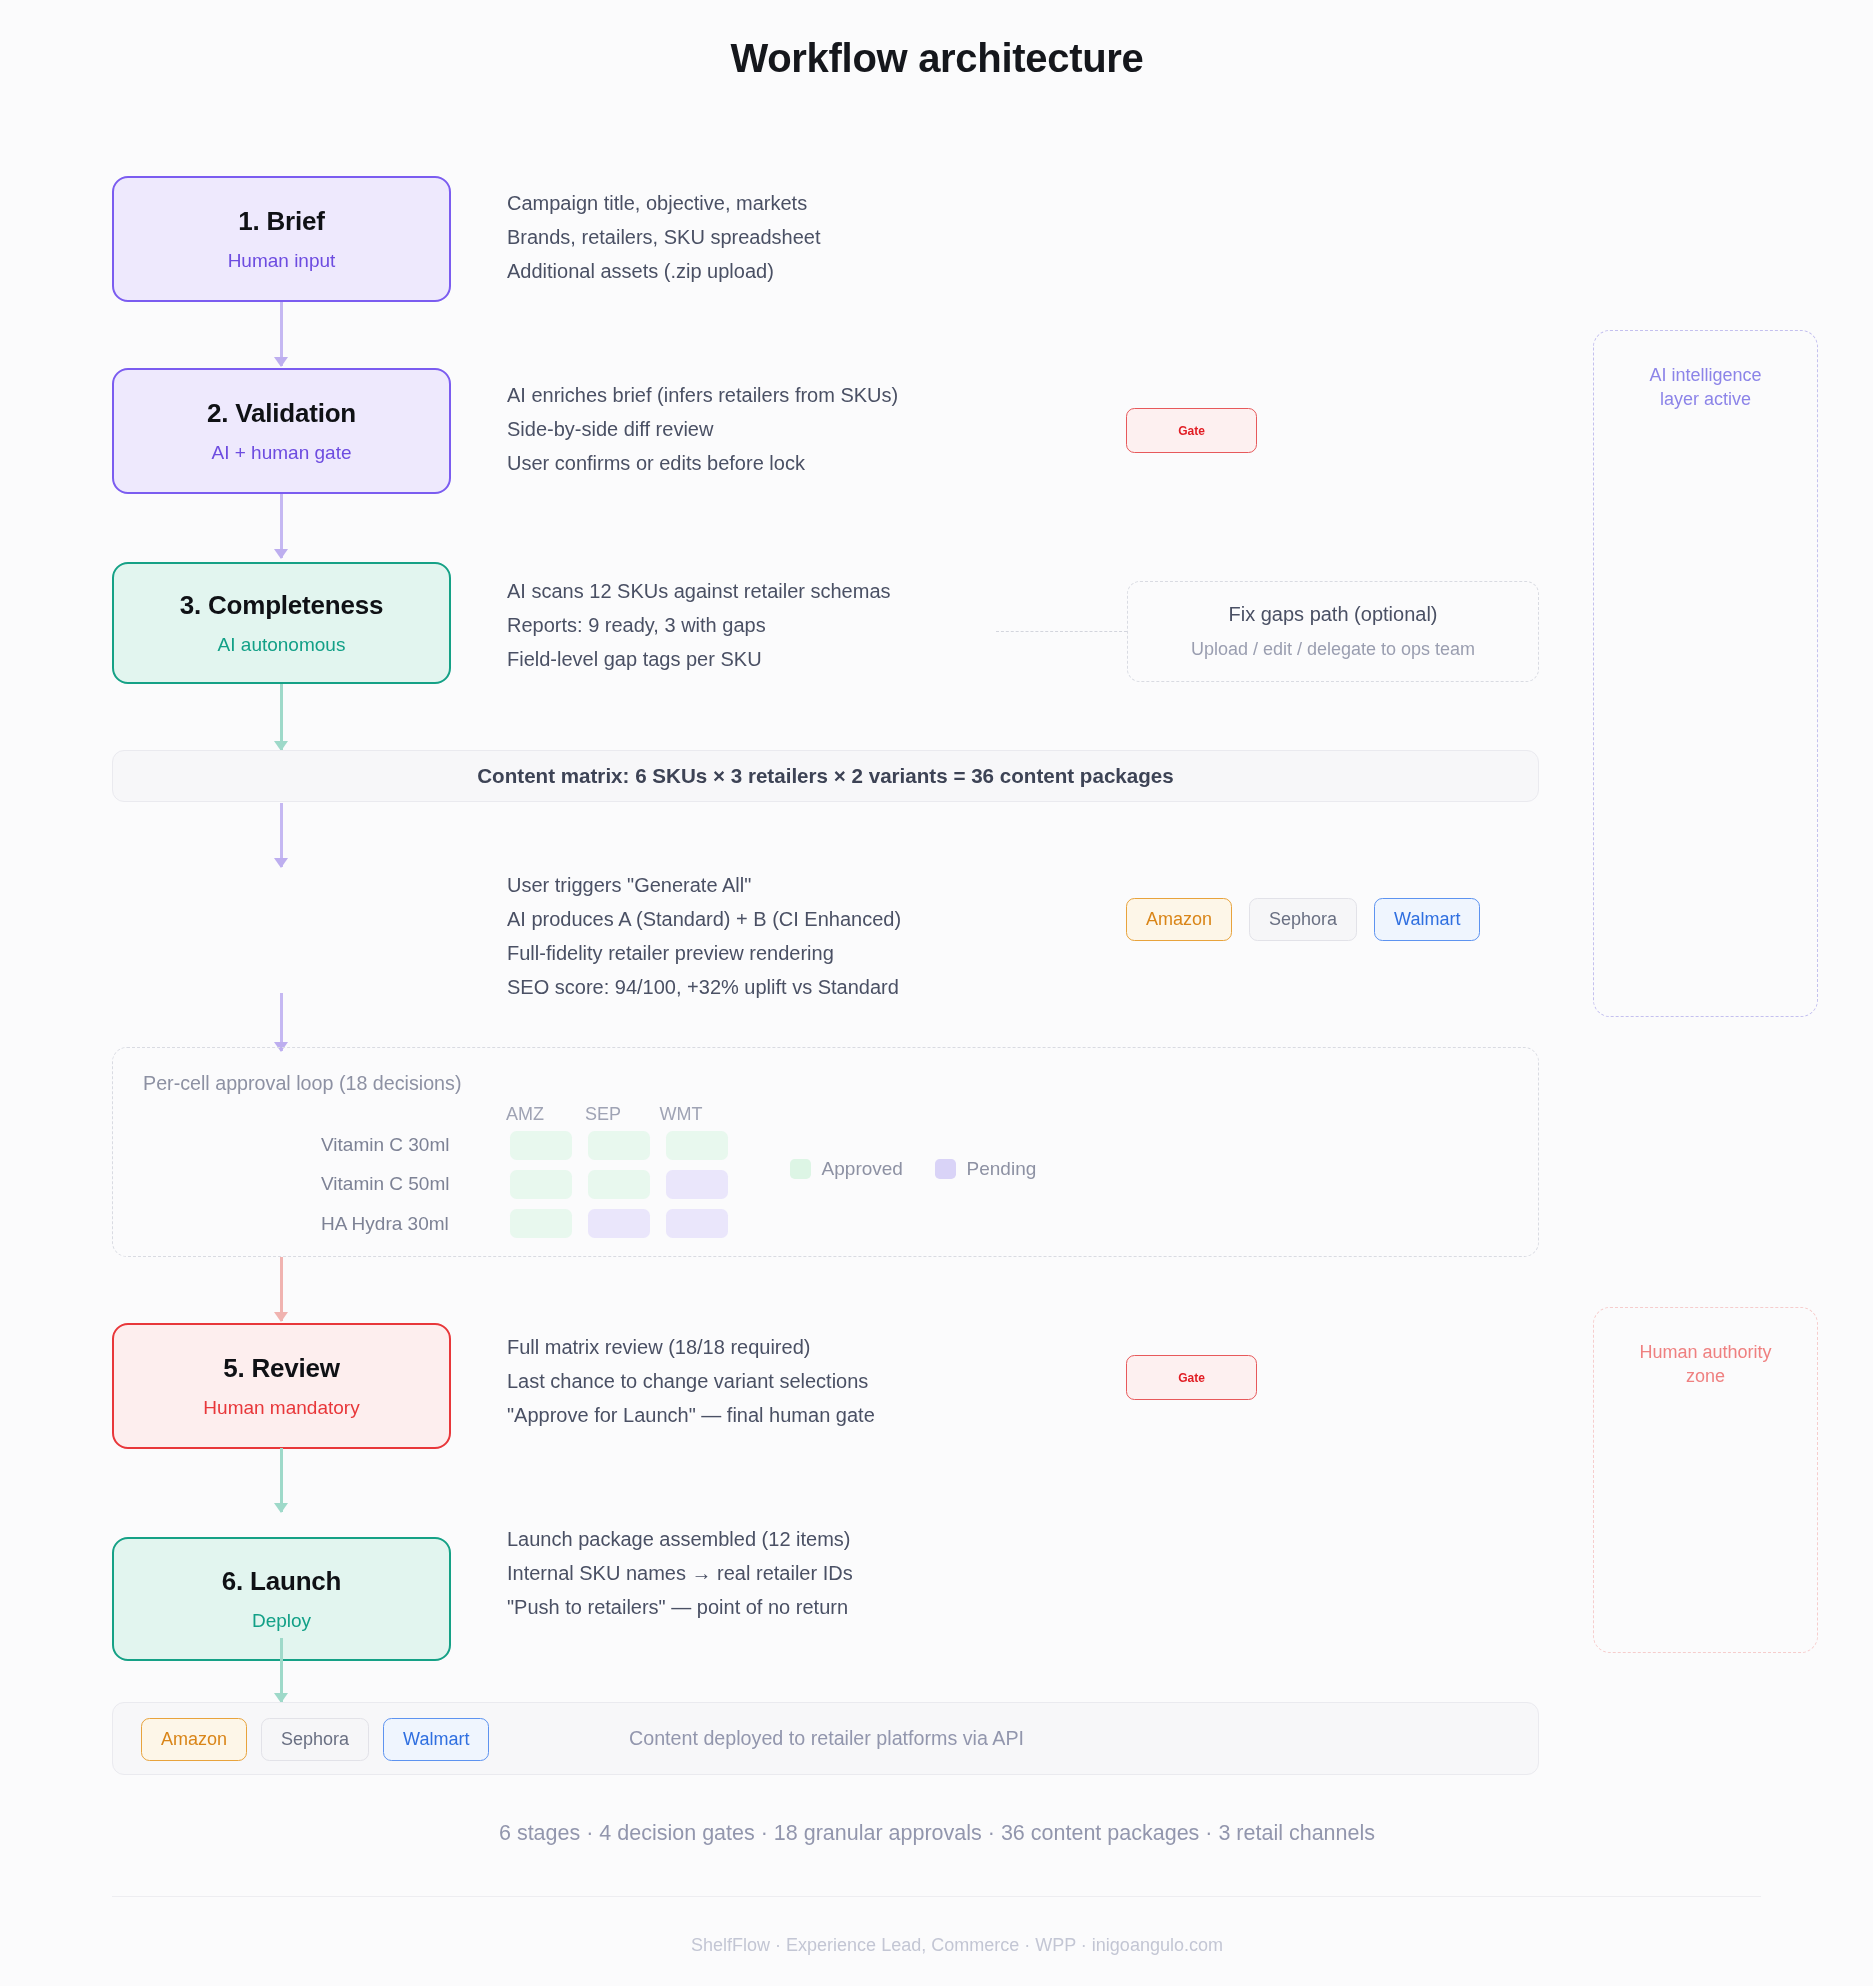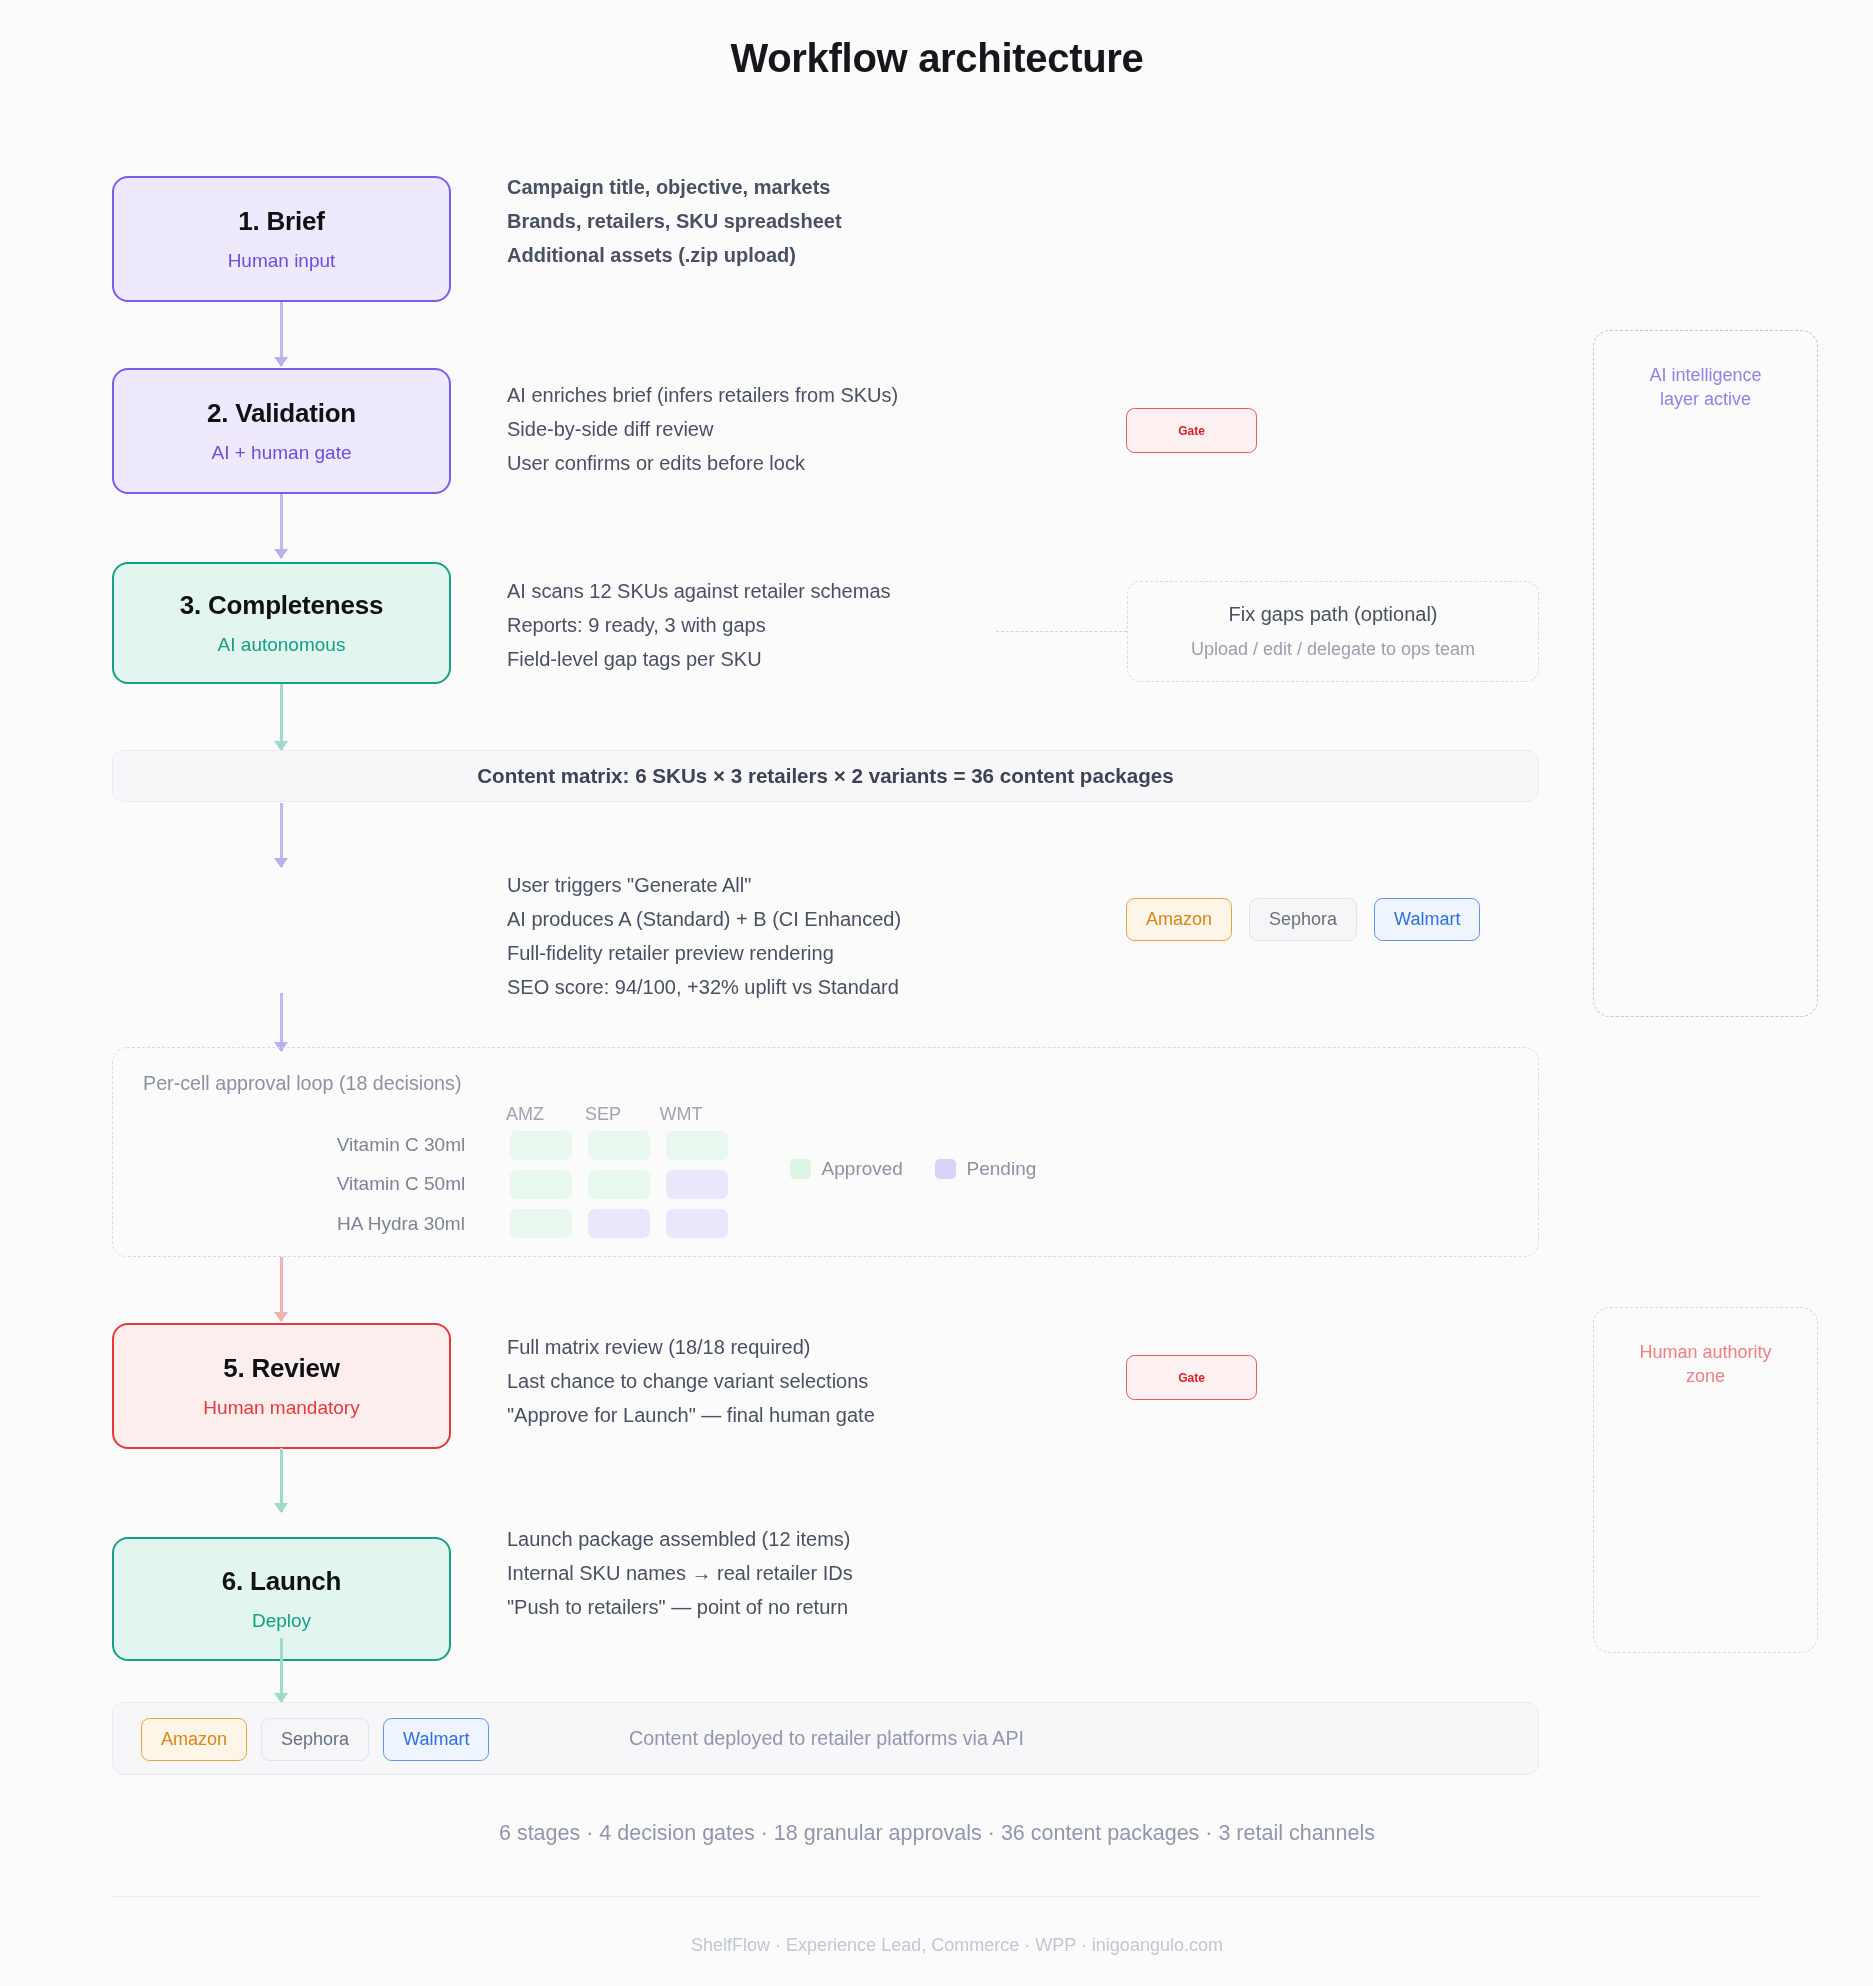--- a/index.html
+++ b/index.html
@@ -201,21 +201,21 @@
     color: #9fa3b4;
   }
   .mx-row {
     display: flex;
     align-items: center;
     gap: 16px;
     margin-bottom: 10.3px;
   }
   .mx-label {
     width: 173px;
-    text-align: center;
+    text-align: left;
     padding-right: 13px;
     font-size: 19px;
     color: #7d8295;
     white-space: nowrap;
   }
   .mx-cell { width: 62px; height: 29px; border-radius: 6.6px; }
   .mx-cell.approved { background: #e8f8ee; }
   .mx-cell.pending  { background: #eae6fb; }
 
   .legend { position: absolute; display: flex; align-items: center; gap: 32px; }
@@ -289,21 +289,21 @@
   </div>
   <div class="zone" style="left:1593px; top:330px; width:225px; height:687px;">
     <div>AI intelligence</div>
     <div>layer active</div>
   </div>
 
   <div class="stage purple" style="top:176px; height:126px;">
     <div class="st-title">1. Brief</div>
     <div class="st-sub">Human input</div>
   </div>
-  <div class="details" style="top:170px;font-weight:bold;">
+  <div class="details" style="top:186px;">
     <div class="line">Campaign title, objective, markets</div>
     <div class="line">Brands, retailers, SKU spreadsheet</div>
     <div class="line">Additional assets (.zip upload)</div>
   </div>
   <div class="conn" style="top:302px; height:64px;">
     <div class="shaft" style="background:#c5b8f2;"></div>
     <div class="head" style="border-top:10.3px solid #bdaeef;"></div>
   </div>
 
   <div class="stage purple" style="top:368px; height:126px;">

